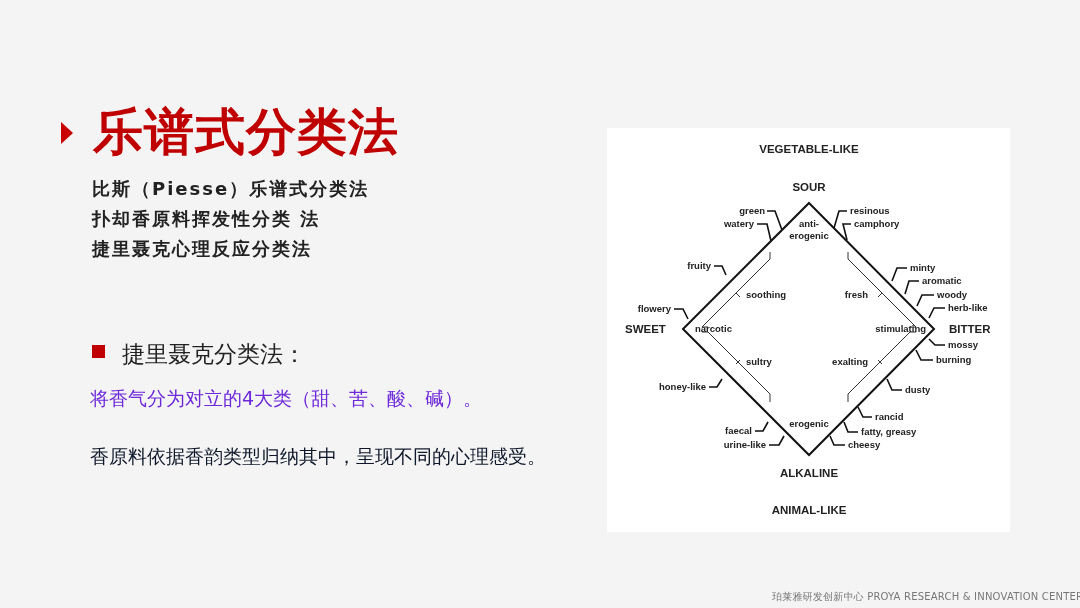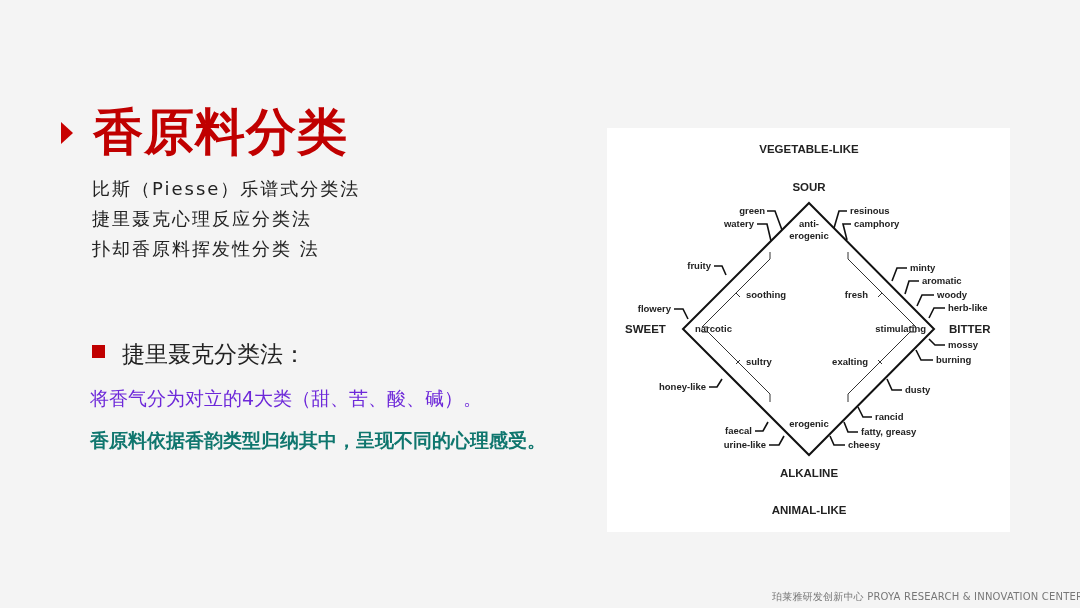--- a/index.html
+++ b/index.html
@@ -13,61 +13,61 @@
     width: 0; height: 0;
     border-top: 11px solid transparent;
     border-bottom: 11px solid transparent;
     border-left: 12px solid #c80000;
   }
   .title {
     position: absolute; left: 93px; top: 100px;
     font-size: 50px; font-weight: bold; color: #c00000;
     letter-spacing: 1px; line-height: 64px; white-space: nowrap;
   }
-  .methods { position: absolute; left: 92px; top: 174px; }
+  .methods { position: absolute; left: 92px; top: 174px; font-weight: bold; }
   .method {
     font-size: 18px; color: #222; line-height: 30px;
     letter-spacing: 2px; white-space: nowrap;
   }
   .section-marker {
     position: absolute; left: 92px; top: 345px;
     width: 13px; height: 13px; background: #c00000;
   }
   .section-title {
     position: absolute; left: 122px; top: 339px;
     font-size: 23px; color: #222; white-space: nowrap;
   }
   .desc {
     position: absolute; left: 90px; font-size: 19px; color: #6d28d9; white-space: nowrap;
   }
   .desc1 { top: 386px; }
-  .desc2 { top: 428px; color: #0f766e; font-weight: bold; }
+  .desc2 { top: 444px; color: #0f172a; }
   .panel {
     position: absolute; left: 607px; top: 128px;
     width: 403px; height: 404px; background: #ffffff;
   }
   .panel svg { position: absolute; left: 0; top: 0; }
   .footer {
     position: absolute; left: 772px; top: 590px;
     font-size: 10px; color: #777; white-space: nowrap; letter-spacing: 0.2px;
   }
   svg text { font-family: "Liberation Sans", "DejaVu Sans", sans-serif; fill: #222; }
   .dl { font-size: 9.5px; font-weight: bold; }
   .big { font-size: 11.5px; font-weight: bold; }
 </style>
 </head>
 <body>
 
 <div class="title-marker"></div>
-<div class="title">香原料分类</div>
+<div class="title">乐谱式分类法</div>
 
 <div class="methods">
   <div class="method">比斯（Piesse）乐谱式分类法</div>
+  <div class="method">扑却香原料挥发性分类 法</div>
   <div class="method">捷里聂克心理反应分类法</div>
-  <div class="method">扑却香原料挥发性分类 法</div>
 </div>
 
 <div class="section-marker"></div>
 <div class="section-title">捷里聂克分类法：</div>
 <div class="desc desc1">将香气分为对立的4大类（甜、苦、酸、碱）。</div>
 <div class="desc desc2">香原料依据香韵类型归纳其中，呈现不同的心理感受。</div>
 
 <div class="panel">
 
   <svg width="403" height="404" viewBox="0 0 403 404">

